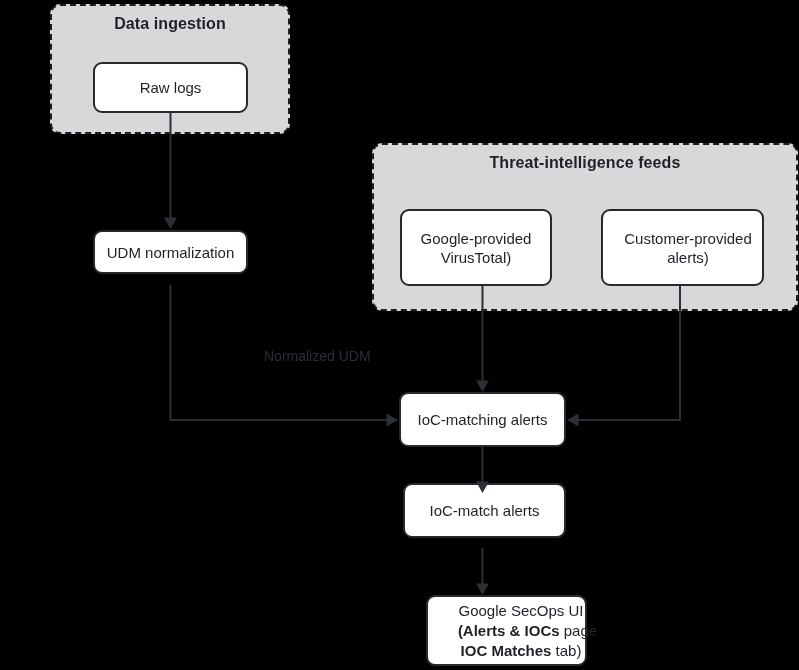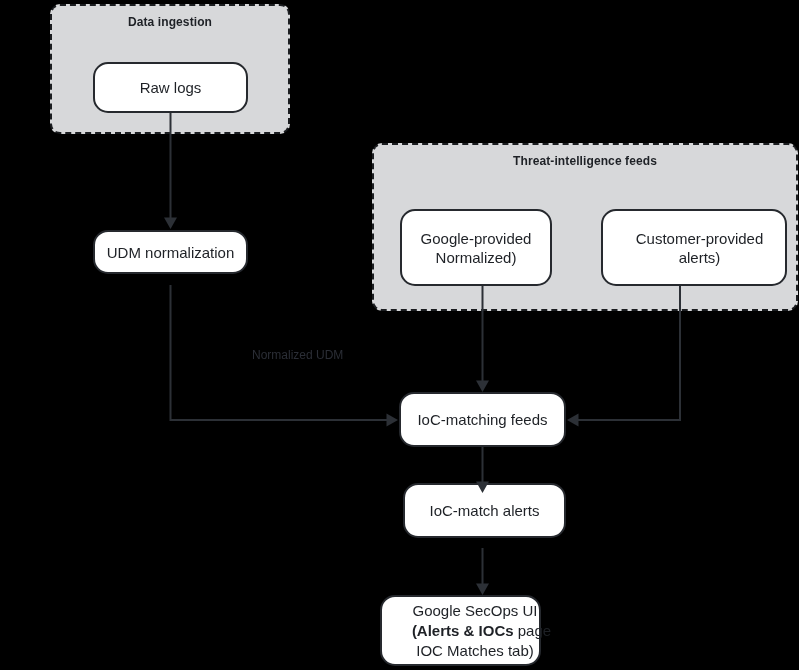--- a/index.html
+++ b/index.html
@@ -25,52 +25,52 @@
     background:var(--container-fill);
     border:2px dashed var(--container-border);
     border-radius:10px;
     box-sizing:border-box;
   }
   #g-ingestion{left:50px;top:4px;width:240px;height:130px;}
   #g-threat{left:372px;top:143px;width:426px;height:168px;}
   .group-title{
     margin-top:9px;
     text-align:center;
-    font-size:12px;
+    font-size:16px;
     font-weight:700;
     color:var(--node-text);
     letter-spacing:.1px;
   }
   .node{
     position:absolute;
     background:var(--node-fill);
     border:2px solid var(--node-border);
-    border-radius:15px;
+    border-radius:9px;
     box-sizing:border-box;
     display:flex;
     align-items:center;
     justify-content:center;
     text-align:center;
     color:var(--node-text);
     font-size:15px;
     line-height:19px;
   }
   .node .ln{white-space:nowrap;}
   #n-rawlogs{left:93px;top:62px;width:155px;height:51px;}
   #n-udm{left:93px;top:230px;width:155px;height:44px;}
   #n-google{left:400px;top:209px;width:152px;height:77px;}
-  #n-customer{left:601px;top:209px;width:186px;height:77px;padding-left:11px;}
+  #n-customer{left:601px;top:209px;width:163px;height:77px;padding-left:11px;}
   #n-engine{left:399px;top:392px;width:167px;height:55px;}
   #n-alerts{left:403px;top:483px;width:163px;height:55px;}
-  #n-secops{left:380px;top:595px;width:161px;height:71px;line-height:20px;padding-left:29px;}
+  #n-secops{left:426px;top:595px;width:161px;height:71px;line-height:20px;padding-left:29px;}
   #n-secops span{white-space:pre;}
   .edge-label{
     position:absolute;
-    left:252px;top:348px;
-    font-size:12px;
+    left:264px;top:348px;
+    font-size:14px;
     color:var(--edge-label-text);
     white-space:nowrap;
   }
   .arrows{
     position:absolute;left:0;top:0;
     pointer-events:none;
   }
   .edge{stroke:var(--arrow-color);stroke-width:2;fill:none;}
   .head{fill:var(--arrow-color);stroke:none;}
 </style>
@@ -91,44 +91,44 @@
     <span class="ln">Raw logs</span>
   </div>
 
   <div class="node" id="n-udm">
     <span class="ln">UDM normalization</span>
   </div>
 
   <div class="node" id="n-google">
     <div>
       <div class="ln">Google-provided</div>
-      <div class="ln">Normalized)</div>
+      <div class="ln">VirusTotal)</div>
     </div>
   </div>
 
   <div class="node" id="n-customer">
     <div>
       <div class="ln">Customer-provided</div>
       <div class="ln">alerts)</div>
     </div>
   </div>
 
   <div class="node" id="n-engine">
-    <span class="ln">IoC-matching feeds</span>
+    <span class="ln">IoC-matching alerts</span>
   </div>
 
   <div class="node" id="n-alerts">
     <span class="ln">IoC-match alerts</span>
   </div>
 
   <div class="node" id="n-secops">
     <div>
         <div class="ln"><span>Google SecOps UI</span></div>
         <div class="ln"><span style="font-weight: 700; margin-left: 13px;">(Alerts &amp; IOCs</span><span> page</span></div>
-        <div class="ln"><span style="font-weight: 400;">IOC Matches</span><span> tab)</span></div>
+        <div class="ln"><span style="font-weight: 700;">IOC Matches</span><span> tab)</span></div>
       </div>
   </div>
 
   <div class="edge-label">Normalized UDM</div>
 
   <svg class="arrows" width="799" height="670" viewBox="0 0 799 670" aria-hidden="true">
     <path class="edge" d="M170.5 113 L170.5 218"></path>
     <polygon class="head" points="164,217.5 177,217.5 170.5,229"></polygon>
 
     <path class="edge" d="M170.5 285 L170.5 420 L387 420"></path>

